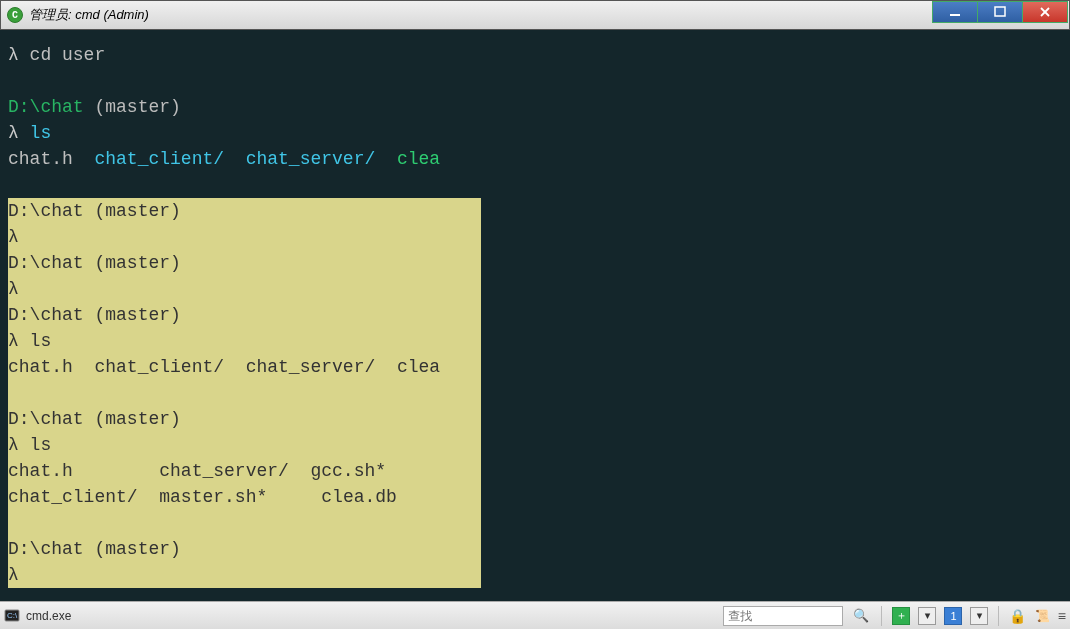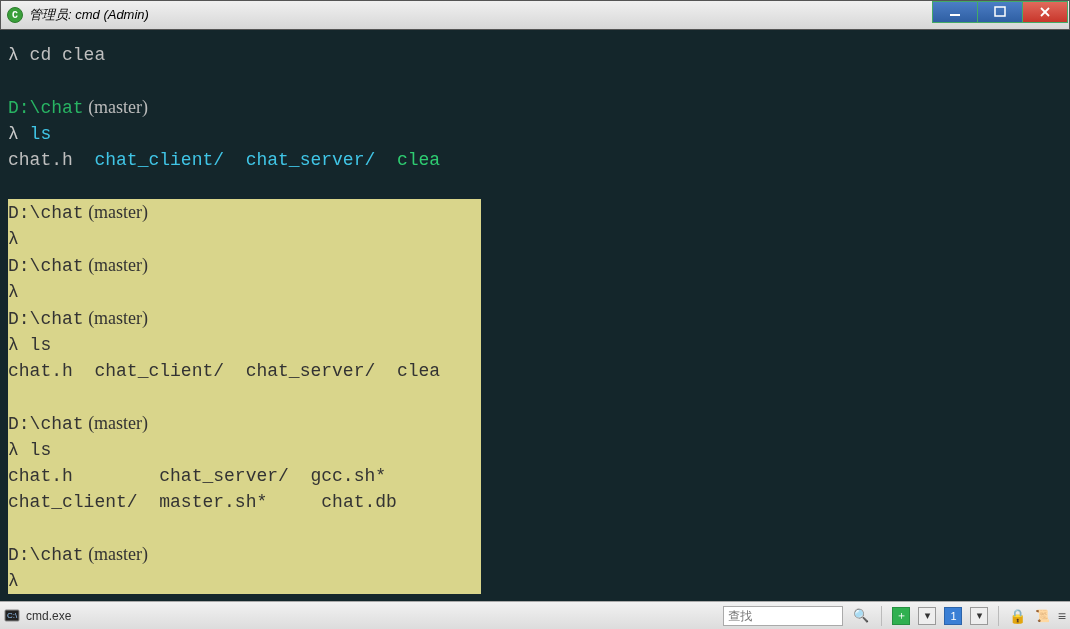--- a/index.html
+++ b/index.html
@@ -44,21 +44,21 @@
     background:#14262b; color:#ccc; font-size:18px; line-height:26px;
     padding:12px 8px 0 8px;
     overflow:hidden;
   }
   .terminal pre { font-family:inherit; white-space:pre; }
 
   
   .lambda{ color:#c9c9c9; }
   .cmd  { color:#bfbfbf; }
   .path { color:#28b463; }         
-  .branch{ color:#bbbbbb;font-family:Liberation Serif, serif; }        
+  .branch{ color:#bbbbbb; }        
   .cyan { color:#40c5e6; }         
   .green{ color:#2ecc71; }         
   .grey { color:#bfbfbf; }
   
   
 
   .sel {
     background:#d9d58b;
     color:#333; display:inline-block;
     width:473px;
@@ -136,38 +136,38 @@
 <span>chat.h           chat_server/   gcc.sh*</span>
 <span>chat_client/   clean.sh*      user.db</span>
 
 <span>D:\chat (master)</span>
 <span>λ</span>
 </pre>
 <div style="position:absolute;top:460px;left:0;color:#2b3f46;font-size:22px;font-family:'Microsoft YaHei',sans-serif;opacity:.55;">六、VScode 中集成 Cmder</div>
 <div style="position:absolute;top:506px;left:0;color:#2b3f46;font-size:16px;font-family:'Microsoft YaHei',sans-serif;opacity:.45;white-space:nowrap;">VScode是一款强大的IDE，但是它的默认终端是cmd，这里介绍修改成Cmder，具体方法如下</div>
   </div>
 
-<pre><span class="lambda">λ</span><span class="cmd"> cd clea</span>
+<pre><span class="lambda">λ</span><span class="cmd"> cd user</span>
 
 <span class="path">D:\chat</span><span class="branch"> (master)</span>
 <span class="lambda">λ</span><span class="cyan"> ls</span>
 <span class="grey">chat.h</span>  <span class="cyan">chat_client/</span>  <span class="cyan">chat_server/</span>  <span class="green">clea</span>
 <span> </span>
 <span class="sel"><span class="path">D:\chat</span><span class="branch"> (master)</span></span>
 <span class="sel"><span class="lambda">λ</span></span>
 <span class="sel"><span class="path">D:\chat</span><span class="branch"> (master)</span></span>
 <span class="sel"><span class="lambda">λ</span></span>
 <span class="sel"><span class="path">D:\chat</span><span class="branch"> (master)</span></span>
 <span class="sel"><span class="lambda">λ</span><span class="cmd"> ls</span></span>
 <span class="sel"><span>chat.h</span>  <span>chat_client/</span>  <span>chat_server/</span>  <span>clea</span></span>
 <span class="sel"><span> </span></span>
 <span class="sel"><span class="path">D:\chat</span><span class="branch"> (master)</span></span>
 <span class="sel"><span class="lambda">λ</span><span class="cmd"> ls</span></span>
 <span class="sel"><span>chat.h</span>        <span>chat_server/</span>  <span>gcc.sh*</span></span>
-<span class="sel"><span>chat_client/</span>  <span>master.sh*</span>     <span>chat.db</span></span>
+<span class="sel"><span>chat_client/</span>  <span>master.sh*</span>     <span>clea.db</span></span>
 <span class="sel"><span> </span></span>
 <span class="sel"><span class="path">D:\chat</span><span class="branch"> (master)</span></span>
 <span class="sel"><span class="lambda">λ</span></span>
 </pre>
 </div>
 
 <div class="statusbar">
   <div class="sb-left">
     <span style="width:16px;height:16px;display:inline-block;">
       <svg width="16" height="16">

